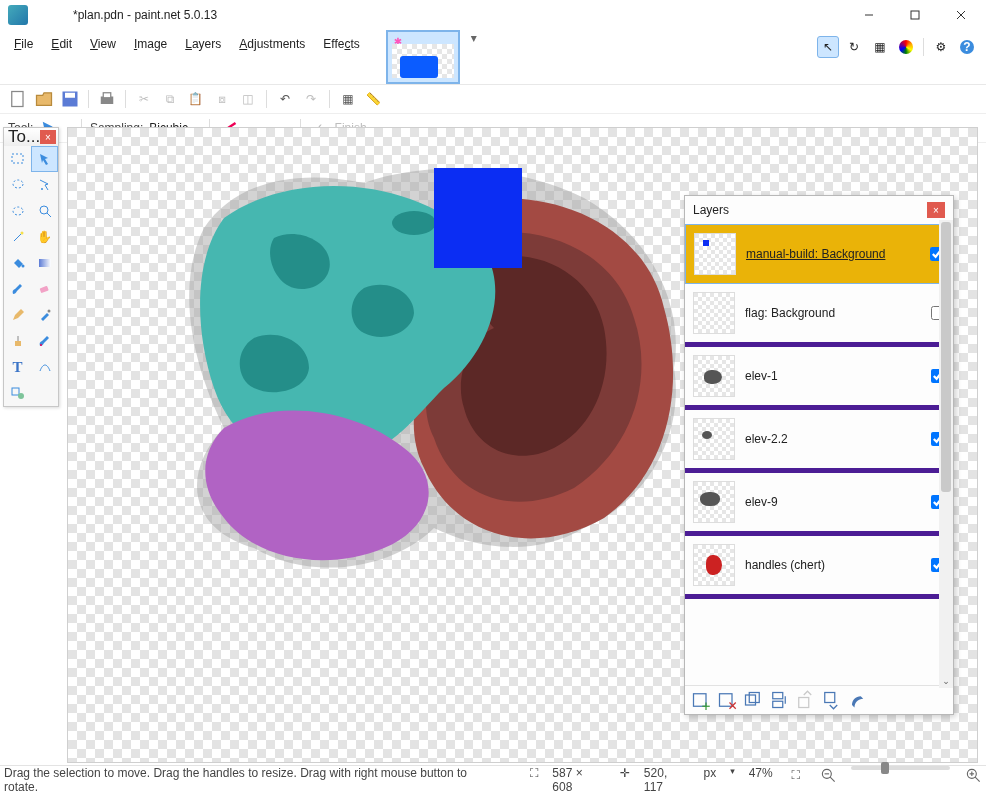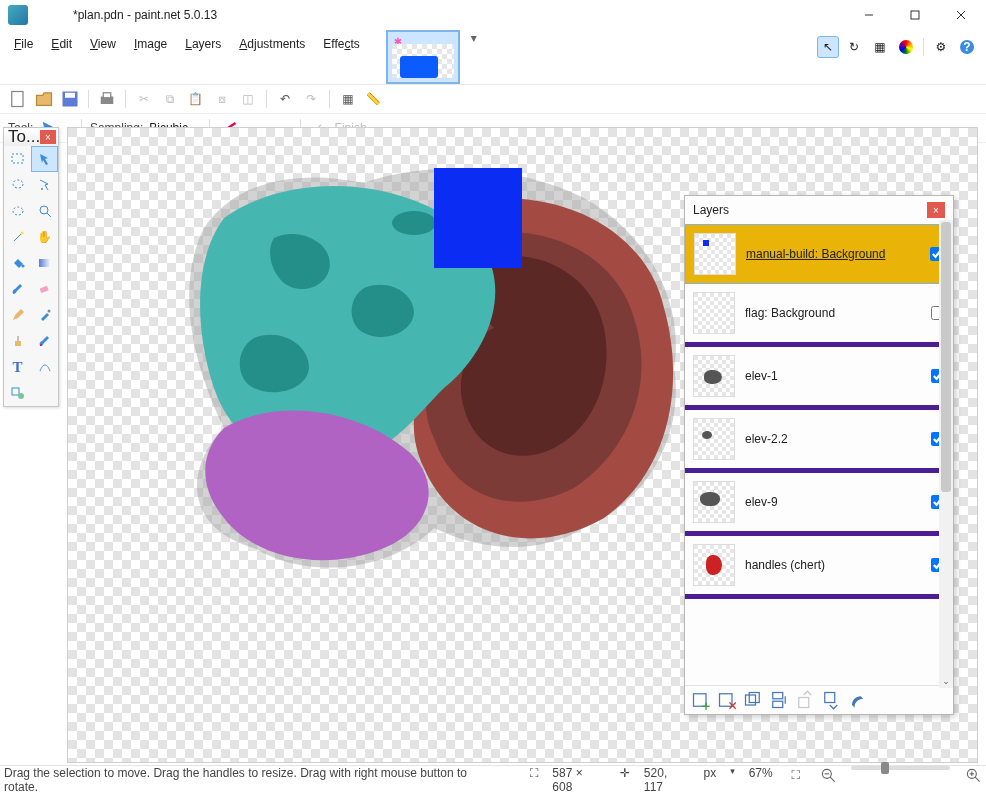--- a/index.html
+++ b/index.html
@@ -433,21 +433,21 @@
 
 <div class="status">
   <span>Drag the selection to move. Drag the handles to resize. Drag with right mouse button to rotate.</span>
   <span class="grow"></span>
   <span>⛶</span>
   <span>587 × 608</span>
   <span>✛</span>
   <span>520, 117</span>
   <span>px</span>
   <span style="font-size:9px">▾</span>
-  <span>67%</span>
+  <span>47%</span>
   <span class="zicon">⛶</span>
   <span class="zicon">
       <svg viewBox="0 0 16 16">
         <circle cx="7" cy="7" r="4" fill="none" stroke="#666"></circle>
         <line x1="5" y1="7" x2="9" y2="7" stroke="#666"></line>
         <line x1="10" y1="10" x2="14" y2="14" stroke="#666"></line>
       </svg>
     </span>
   <div class="zoomslider">
       <div class="handle"></div>

